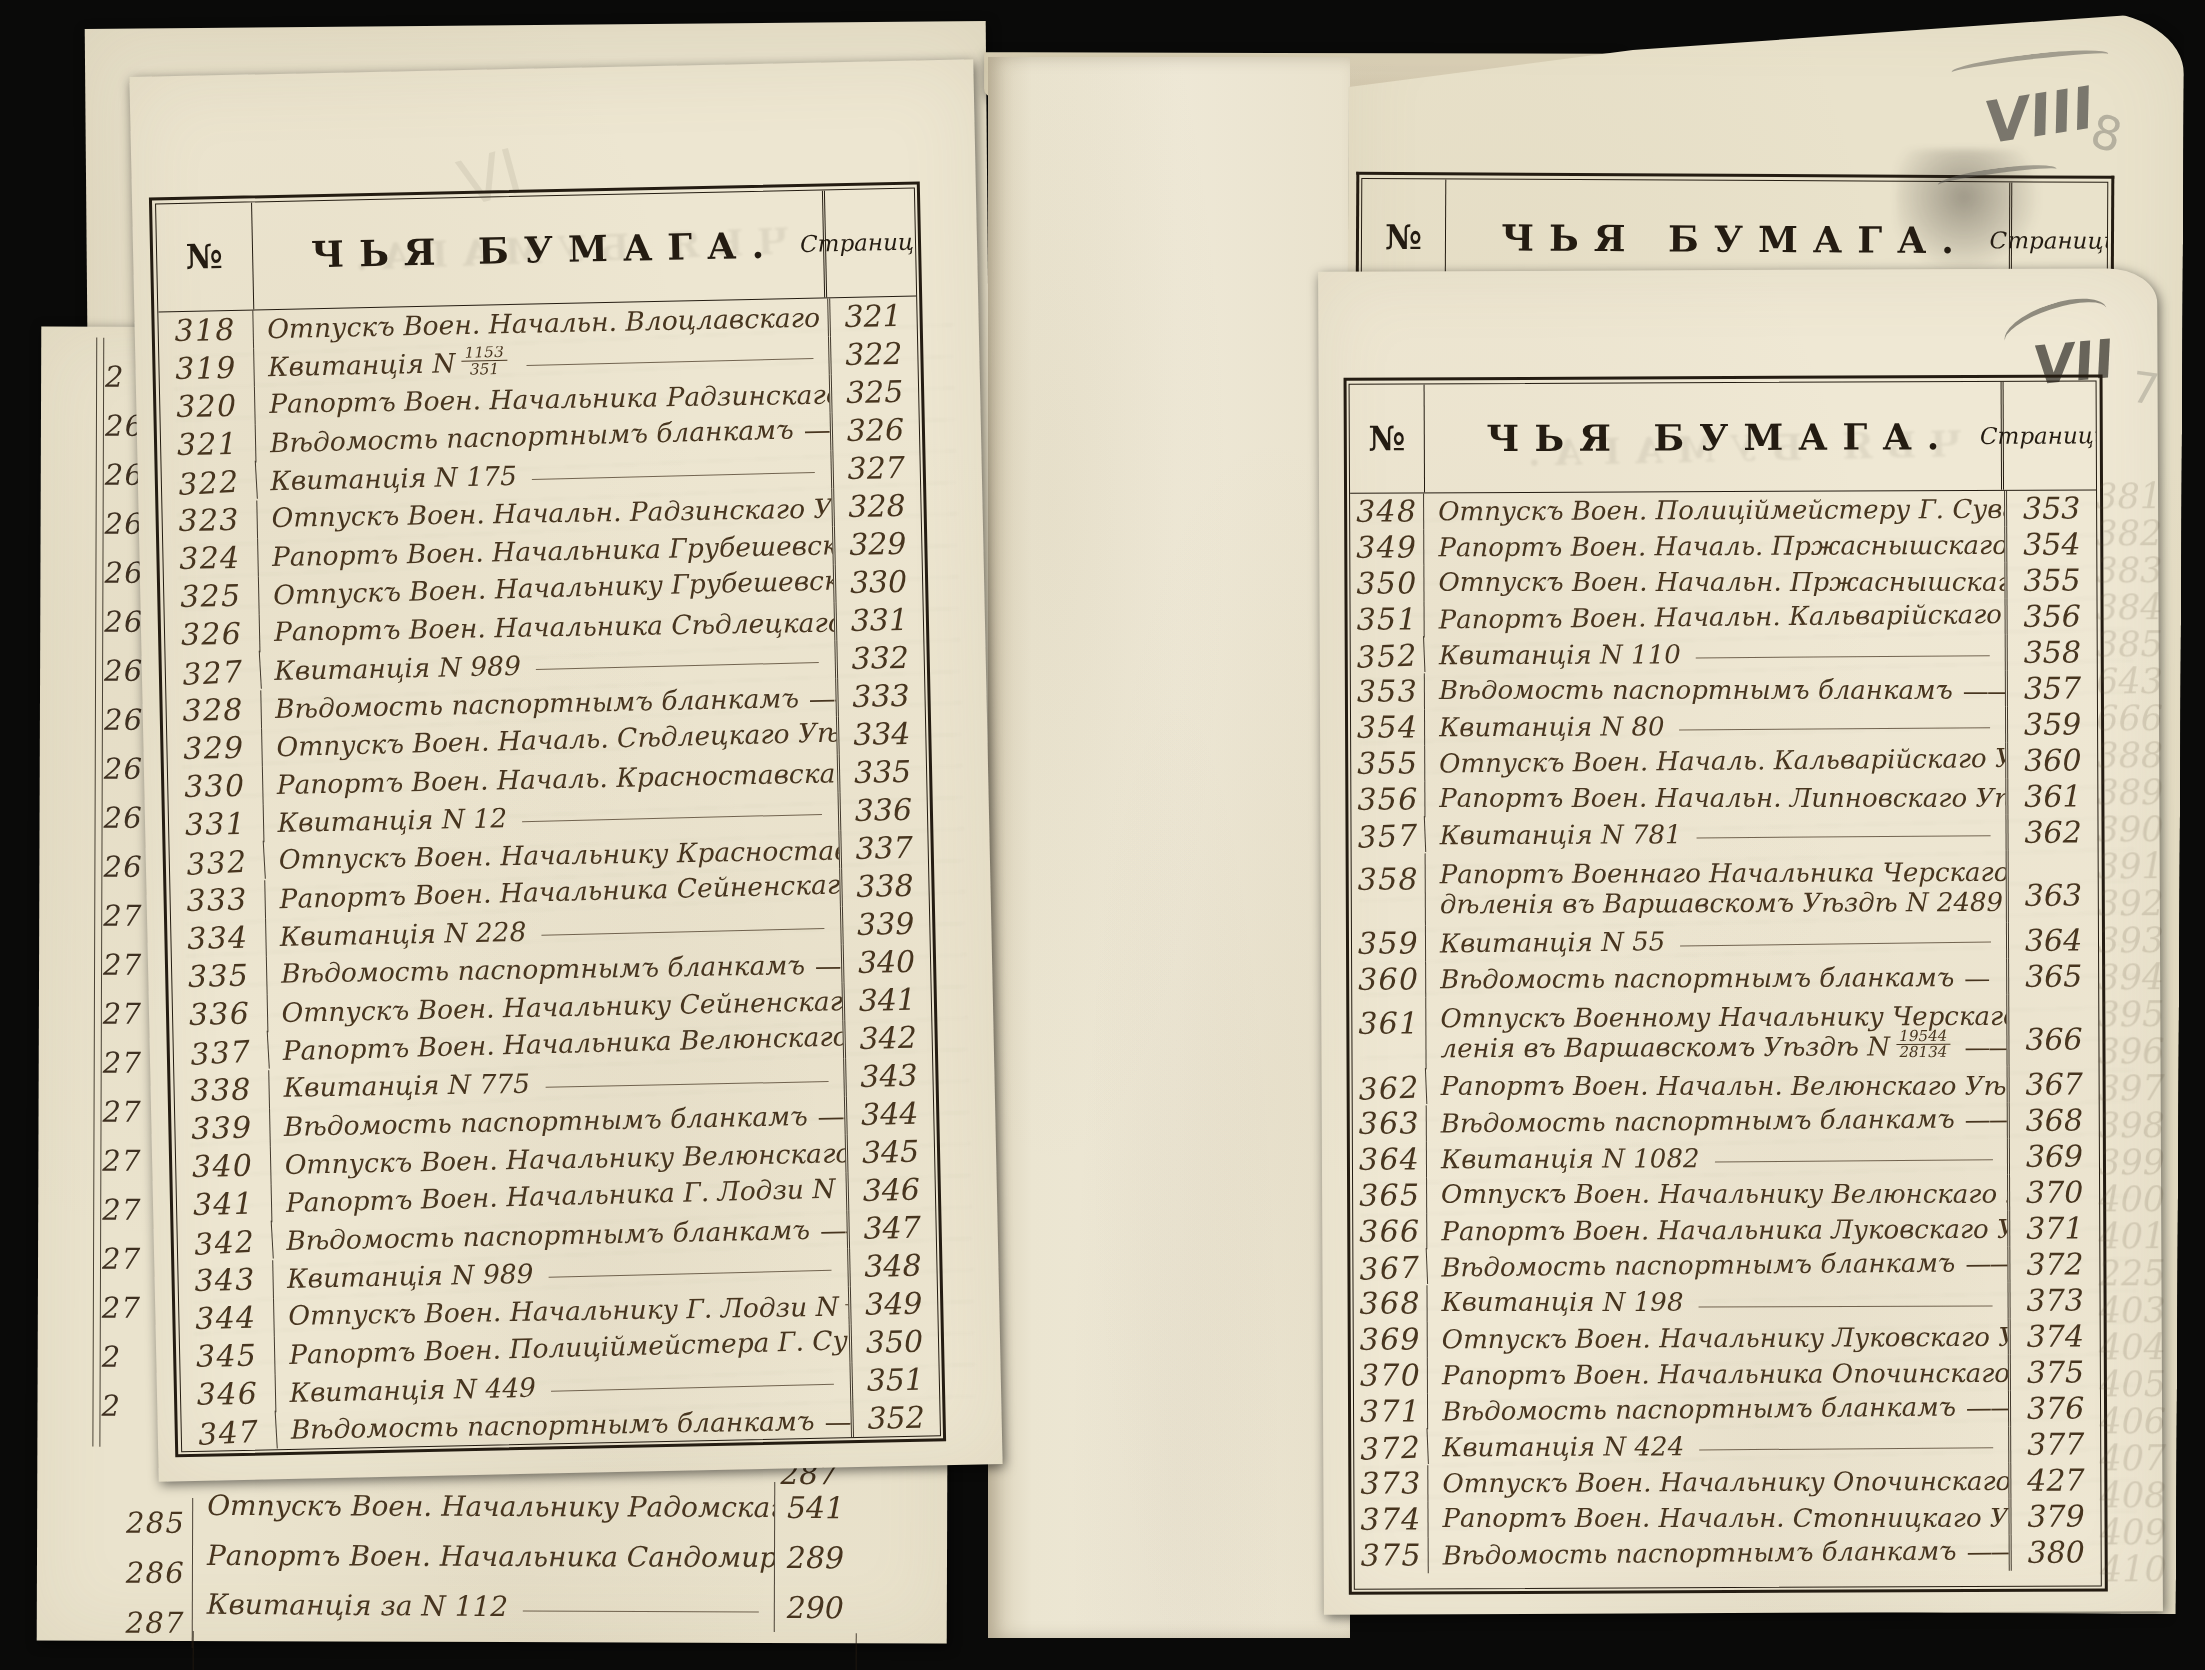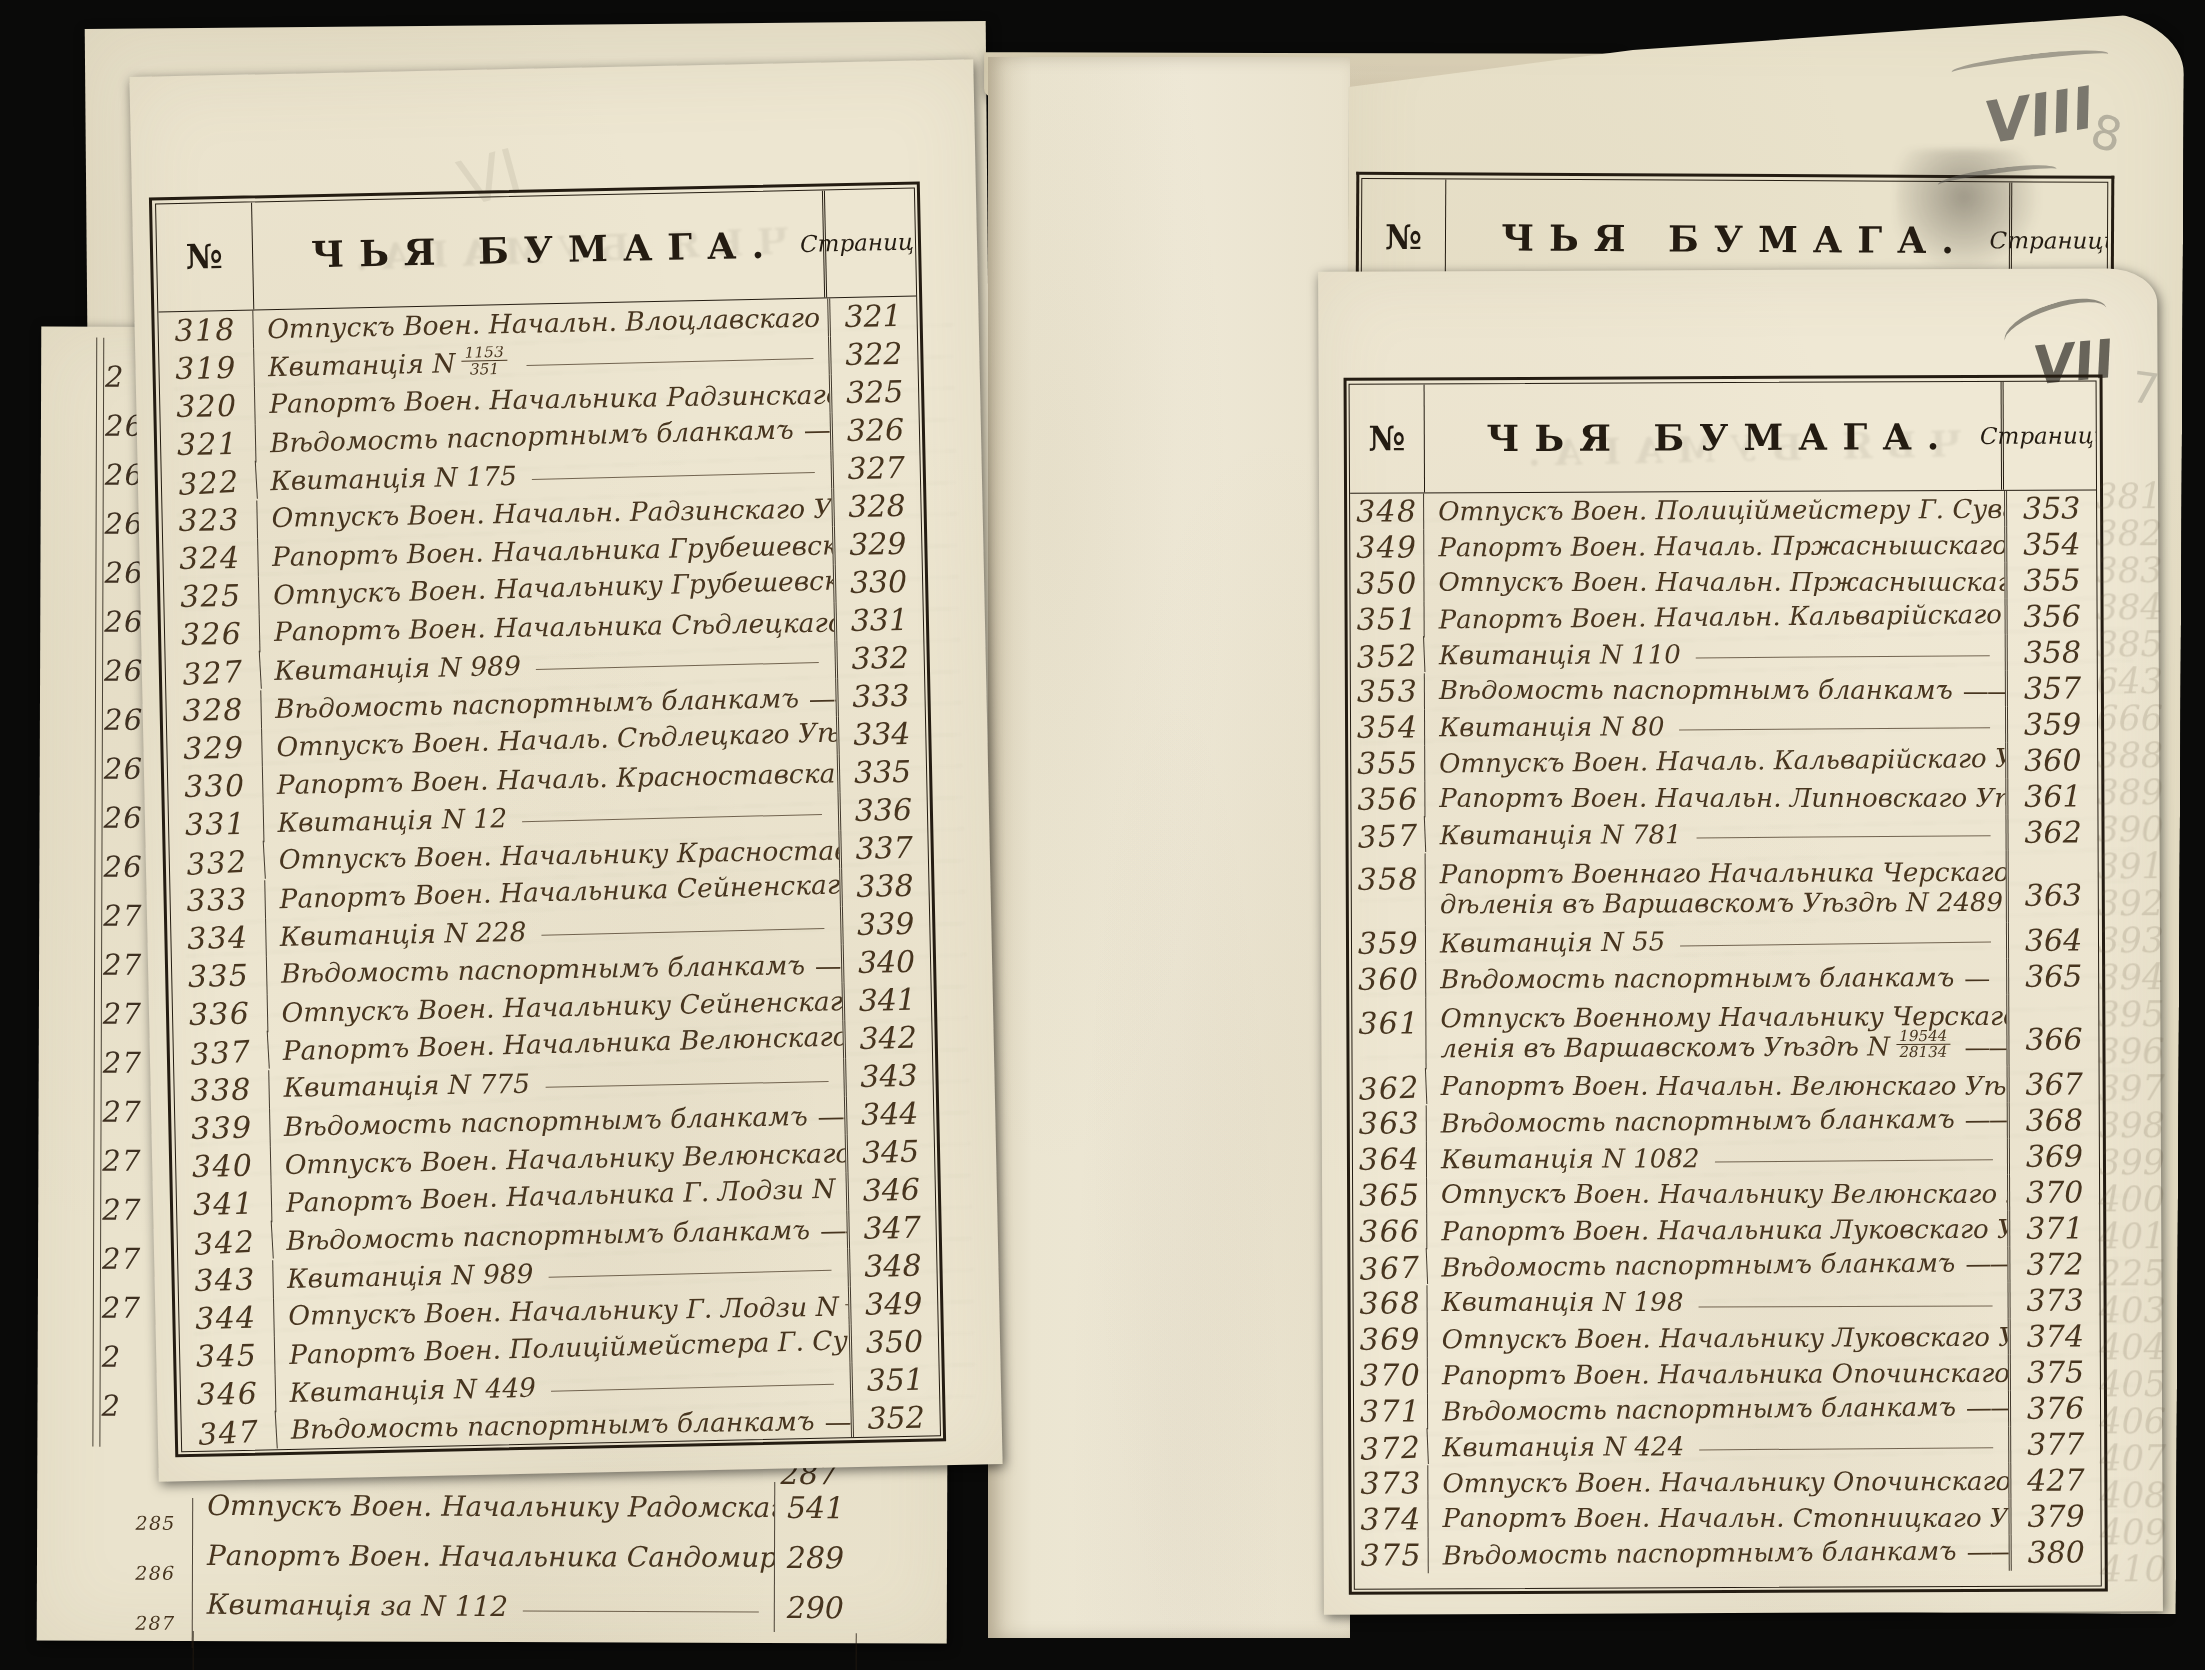--- a/index.html
+++ b/index.html
@@ -78,21 +78,21 @@
   #mark-vi{left:328px;top:72px;font-size:63px;color:#7d7765;opacity:.13;transform:rotate(-14deg);}
 
   
   #under-left{left:39px;top:328px;width:910px;height:1314px;background:#eae3cd;transform:rotate(0.2deg);z-index:20;}
   #under-left .dbl{position:absolute;left:55px;top:11.3px;height:1109px;width:5.7px;
       border-left:1.9px solid rgba(30,22,12,.78);border-right:1.9px solid rgba(30,22,12,.78);}
   #strip-numbers{position:absolute;left:64px;top:33px;width:88px;}
   #strip-numbers span{display:block;height:49px;font-size:29px;font-style:italic;color:#3f3122;letter-spacing:1.3px;}
   #mini-rows{position:absolute;left:82px;top:1153px;width:737px;}
   #mini-rows .row{height:50px;font-size:28px;}
-  #mini-rows .c-no{width:74px;border-right:1.3px solid rgba(36,28,18,.8);font-size:19px;margin-top:35px;}
+  #mini-rows .c-no{width:74px;border-right:1.3px solid rgba(36,28,18,.8);font-size:29px;margin-top:35px;}
   #mini-rows .c-page{width:82px;border-left:1.3px solid rgba(36,28,18,.8);font-size:30px;}
   .ext-line{position:absolute;width:0;border-left:1.3px solid rgba(36,28,18,.8);}
   #p-dash{position:absolute;left:441px;top:1138px;width:239px;border-bottom:1.9px solid rgba(66,50,31,.7);transform:rotate(-.4deg);}
   #p-pagenum{position:absolute;left:743px;top:1127px;height:29px;overflow:hidden;font-size:30px;font-style:italic;color:var(--hand);}
 
   
   #back-topleft{left:88px;top:25px;width:901px;height:756px;background:#e7e0ca;transform:rotate(-.5deg);z-index:10;}
 
   
   #gutter{left:988px;top:57px;width:362px;height:1581px;z-index:12;

